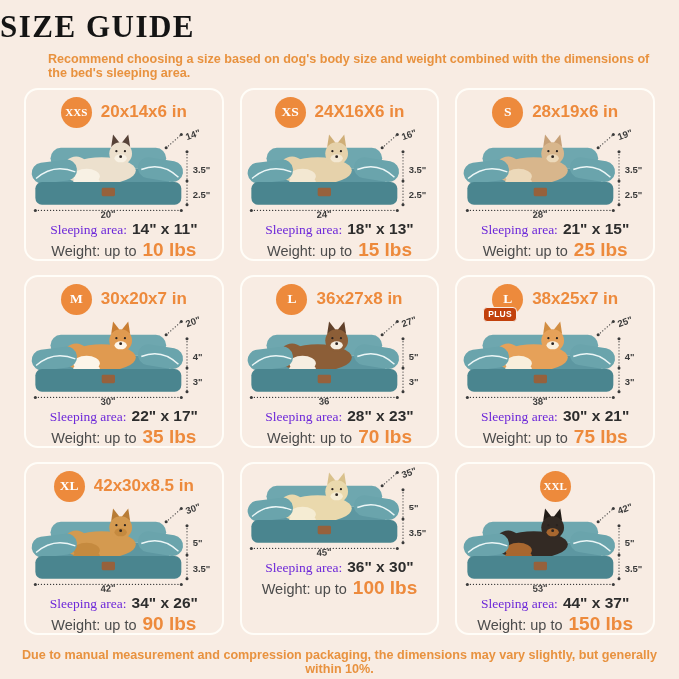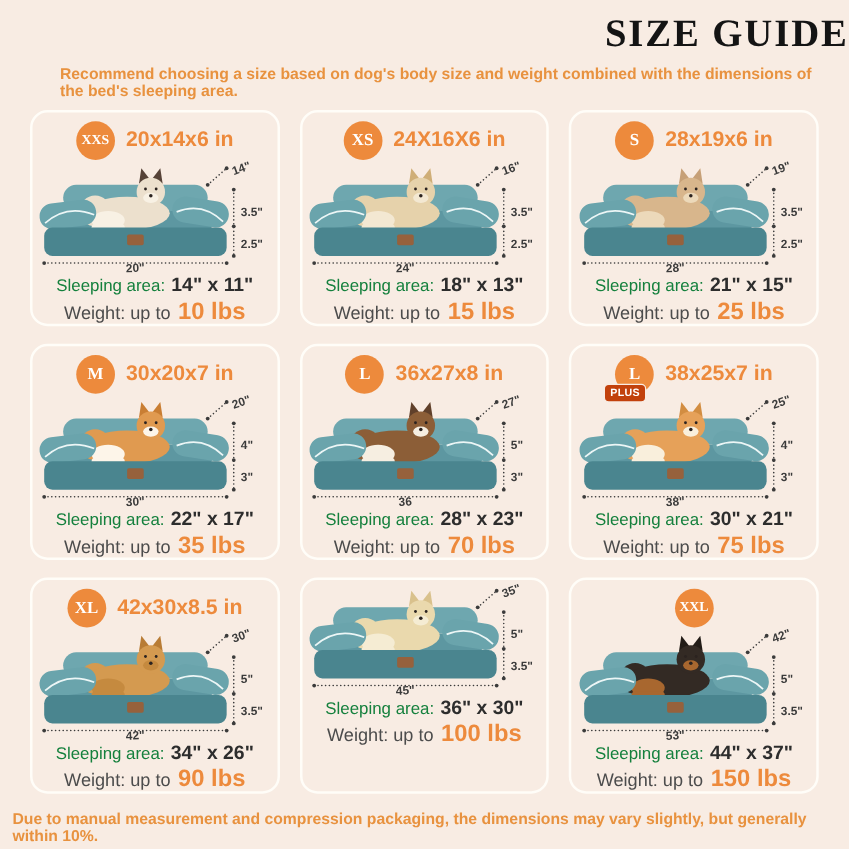--- a/index.html
+++ b/index.html
@@ -3,21 +3,21 @@
 <meta charset="utf-8">
 <style>
   * { margin:0; padding:0; box-sizing:border-box; }
   html,body { background:#f8ece3; }
   body { font-family:"Liberation Sans", sans-serif; }
   .page {
     width:679px; height:679px; background:#f8ece3; overflow:hidden;
     margin:0 auto; position:relative;
   }
   .title {
-    text-align:right; font-family:"Liberation Serif","DejaVu Serif",serif;
+    text-align:left; font-family:"Liberation Serif","DejaVu Serif",serif;
     font-weight:700; font-size:31px; letter-spacing:1.5px; color:#141414;
     padding-top:9px;
   }
   .subtitle {
     text-align:left; font-weight:700; font-size:12.6px; color:#e8923f;
     margin-top:7px; padding:0 8px;margin-left:40px;
   }
   .grid {
     display:grid; grid-template-columns:repeat(3,1fr);
     gap:14px 16px; padding:0 24px; margin-top:8px;
@@ -45,30 +45,30 @@
     padding:1.5px 4px; border-radius:4px; border:1.5px solid #f8ece3;
     letter-spacing:0.3px;
   }
   .dims { color:#ed8a3c; font-weight:700; font-size:17px; white-space:nowrap; }
   .art { width:199px; height:91px; margin-top:1px; }
   .art svg { width:100%; height:100%; display:block; }
   .sline {
     display:flex; align-items:baseline; justify-content:center; gap:5px;
     margin-top:2px; white-space:nowrap;
   }
-  .slabel { font-size:13.5px; color:#15803d; }
+  .slabel { font-size:13.5px; color:#6d28d9;font-family:Liberation Serif, serif; }
   .sval   { font-size:15.5px; font-weight:700; color:#2d2d2d; }
   .wline {
     display:flex; align-items:baseline; justify-content:center; gap:6px;
     margin-top:1px; white-space:nowrap;
   }
   .wlabel { font-size:14.5px; color:#4c4c4c; }
   .wval   { font-size:19px; font-weight:700; color:#ed8a3c; }
   .footnote {
-    text-align:left; font-weight:700; font-size:12.6px; color:#e8923f;
+    text-align:center; font-weight:700; font-size:12.6px; color:#e8923f;
     margin-top:13px; padding:0 10px;
   }
 </style>
 </head>
 <body>
 
 <div class="page">
   <div class="title">SIZE GUIDE</div>
   <div class="subtitle">Recommend choosing a size based on dog's body size and weight combined with the dimensions of the bed's sleeping area.</div>
   <div class="grid">

